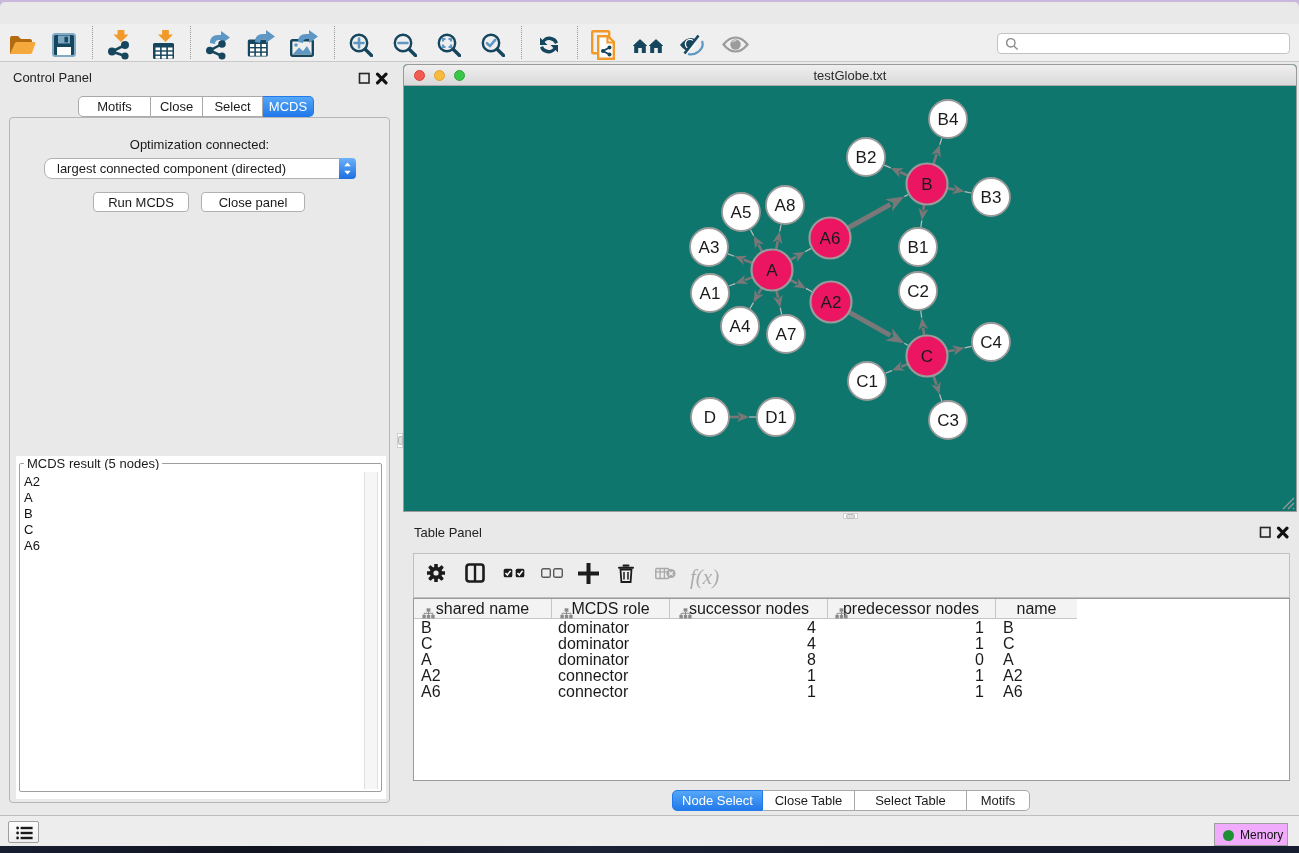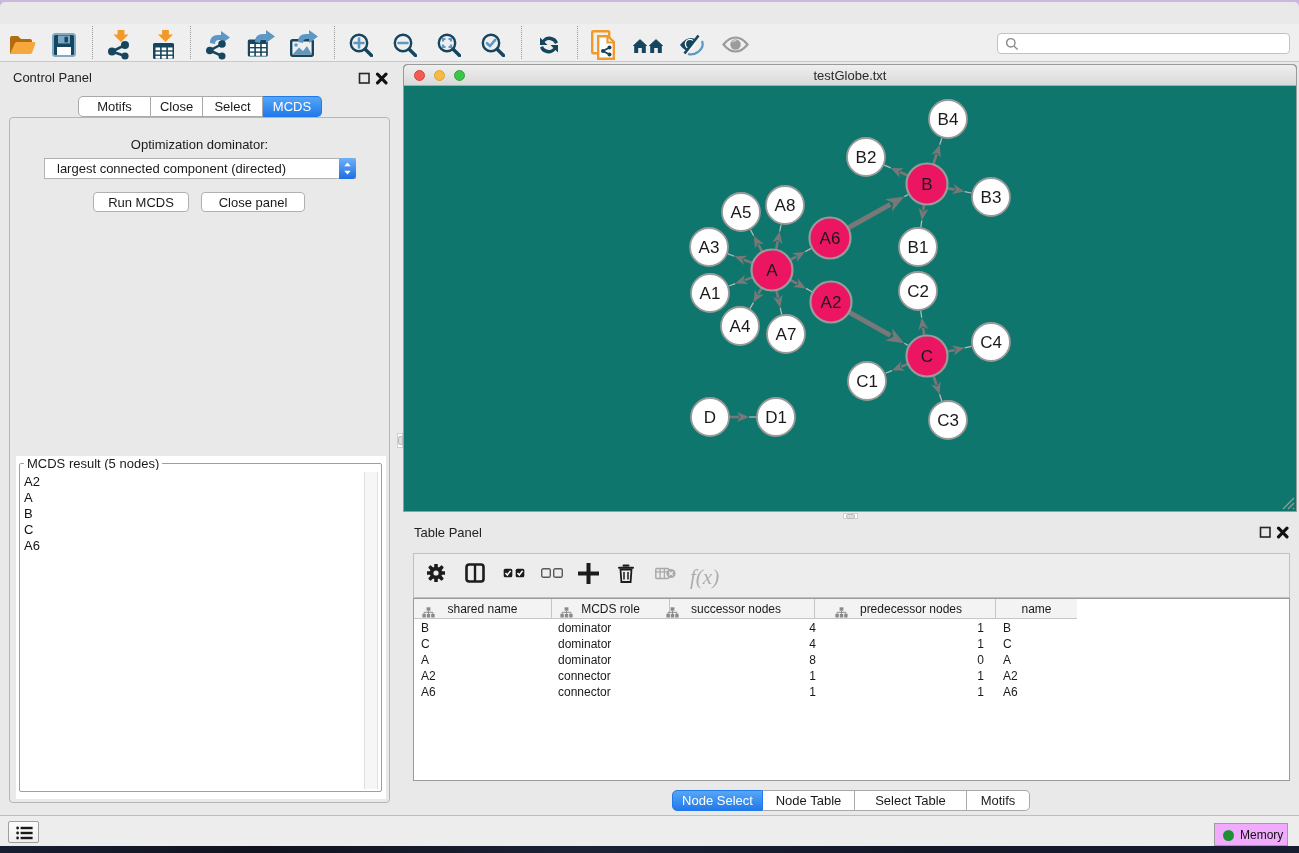--- a/index.html
+++ b/index.html
@@ -15,38 +15,38 @@
 
 #cp-title{position:absolute;left:13px;top:68px;font-size:13px;color:#222}
 .winbtns{position:absolute;top:69px}
 .tabs{position:absolute;height:21px;font-size:13px;color:#1a1a1a}
 .tab{position:absolute;top:0;height:21px;background:#fff;border:1px solid #a9a9a9;border-left:none;text-align:center;line-height:20px}
 .tab.first{border-left:1px solid #a9a9a9;border-radius:5px 0 0 5px}
 .tab.last{border-radius:0 5px 5px 0}
 .tab.sel{background:linear-gradient(#55a7f7,#2279ea);color:#fff;border-color:#2279ea}
 #cp-box{position:absolute;left:9px;top:115px;width:381px;height:686px;border:1px solid #b5b5b5;border-radius:4px;background:#e9e9e9}
 #opt-label{position:absolute;left:0;top:19px;width:100%;text-align:center;font-size:13px;color:#1a1a1a}
-#dropdown{position:absolute;left:34px;top:40px;width:312px;height:21px;background:#fff;border:1px solid #b2b2b2;border-radius:0;font-size:13px;color:#1a1a1a}
+#dropdown{position:absolute;left:34px;top:40px;width:312px;height:21px;background:#fff;border:1px solid #b2b2b2;border-radius:8px;font-size:13px;color:#1a1a1a}
 #dropdown span{position:absolute;left:12px;top:2px}
 #dd-btn{position:absolute;right:-1px;top:-1px;width:17px;height:21px;background:linear-gradient(#6db1f8,#1d6fe0);border-radius:0 4px 4px 0}
 .btn{position:absolute;top:74px;height:20px;background:#fff;border:1px solid #b0b0b0;border-radius:4px;font-size:13px;color:#1a1a1a;text-align:center;line-height:19px}
 #fs-white{position:absolute;left:6px;top:338px;width:370px;height:343px;background:#fff}
 #fieldset{position:absolute;left:9px;top:345px;width:363px;height:329px;border:1px solid #9f9f9f;border-radius:2px}
 #fs-legend{position:absolute;left:4px;top:-8px;background:#fff;padding:0 3px;font-size:13px;color:#1a1a1a}
 #fs-list{position:absolute;left:1px;top:6px;width:359px;height:321px;background:#fff;font-size:13px;color:#111;line-height:16px;padding:4px 0 0 3px}
 #fs-scroll{position:absolute;right:2px;top:2px;width:14px;height:317px;background:#f6f6f6;border-left:1px solid #e0e0e0;border-right:1px solid #e0e0e0}
 
 #win{position:absolute;left:403px;top:62px;width:894px;height:448px;background:#0f766e;border:1px solid #9a9a9a;border-radius:4px 4px 0 0}
 #win-tb{position:absolute;left:0;top:0;width:100%;height:21px;background:linear-gradient(#efefef,#d9d9d9);border-bottom:1px solid #aaa;border-radius:4px 4px 0 0}
 #win-title{position:absolute;top:3px;width:100%;text-align:center;font-size:13px;color:#2a2a2a}
 .wtl{position:absolute;top:5px;width:11px;height:11px;border-radius:50%}
 
 #tp-title{position:absolute;left:414px;top:523px;font-size:13px;color:#222}
 #tp-toolbar{position:absolute;left:413px;top:551px;width:877px;height:45px;background:#ededed;border:1px solid #c0c0c0}
-#tbl{position:absolute;left:413px;top:596px;width:877px;height:183px;background:#fff;border:1px solid #9a9a9a;font-size:12px;color:#1a1a1a}
+#tbl{position:absolute;left:413px;top:596px;width:877px;height:183px;background:#fff;border:1px solid #9a9a9a;font-size:16px;color:#1a1a1a}
 #tbl-head{position:absolute;left:0;top:0;width:663px;height:20px;background:#f3f3f3;border-bottom:1px solid #c6c6c6}
 .hcell{position:absolute;top:0;height:20px;border-right:1px solid #c6c6c6;text-align:center;line-height:20px}
 .trow{position:absolute;width:100%;height:16px}
 .tc{position:absolute;top:0;height:16px;line-height:16px}
 
 #statusbar{position:absolute;left:0;top:813px;width:1299px;height:31px;background:#ededed;border-top:1px solid #bdbdbd}
 #listbtn{position:absolute;left:8px;top:5px;width:31px;height:22px;background:linear-gradient(#fdfdfd,#eee);border:1px solid #9e9e9e;border-radius:2px}
 #membtn{position:absolute;left:1214px;top:7px;width:74px;height:23px;background:#f0abfc;border:1px solid #9e9e9e;font-size:12px;color:#111}
 #wall{position:absolute;left:0;top:846px;width:1299px;height:7px;background:linear-gradient(90deg,#171e31,#10131f 20%,#1b2236 45%,#121828 70%,#171d30)}
 </style></head>
@@ -188,24 +188,24 @@
 
 <div id="cp-title">Control Panel</div>
 <div class="winbtns" style="left:358px"><svg width="30" height="13" viewBox="0 0 30 13">
         <rect x="1.5" y="1.5" width="9.5" height="9.5" fill="none" stroke="#262626" stroke-width="1.6"></rect>
         <path d="M19.5 2.2 L28 10.8 M28 2.2 L19.5 10.8" stroke="#111" stroke-width="3.1" stroke-linecap="round"></path>
       </svg></div>
 <div class="tabs" style="left:78px;top:94px">
   <div class="tab first" style="left:0;width:73px">Motifs</div>
   <div class="tab" style="left:73px;width:52px">Close</div>
   <div class="tab" style="left:125px;width:60px">Select</div>
-  <div class="tab sel last" style="left:185px;width:59px">MCDS</div>
+  <div class="tab sel last" style="left:185px;width:51px">MCDS</div>
 </div>
 <div id="cp-box">
-  <div id="opt-label">Optimization dominator:</div>
+  <div id="opt-label">Optimization connected:</div>
   <div id="dropdown">
         <span>largest connected component (directed)</span>
         <div id="dd-btn"><svg width="17" height="21" viewBox="0 0 17 21">
             <path d="M5.2 8.2 L8.5 4.6 L11.8 8.2 Z" fill="#fff"></path>
             <path d="M5.2 12.8 L8.5 16.4 L11.8 12.8 Z" fill="#fff"></path>
           </svg></div>
       </div>
   <div class="btn" style="left:83px;width:96px">Run MCDS</div>
   <div class="btn" style="left:191px;width:104px">Close panel</div>
   <div id="fs-white"></div>
@@ -393,21 +393,21 @@
               <rect x="9.2" y="6.9" width="3.4" height="3.6" fill="#8a8a8a"></rect>
               <path d="M6.5 3.7 L6.5 6.9 M2.1 6.9 L2.1 5.3 L10.9 5.3 L10.9 6.9" stroke="#8a8a8a" fill="none"></path>
             </svg></span>shared name</div>
         <div class="hcell" style="left:138px;width:118px"><span style="position:absolute;left:8px;top:4px"><svg width="13" height="11" viewBox="0 0 13 11" style="vertical-align:-1px">
               <rect x="4.6" y="0.3" width="3.8" height="3.4" fill="#8a8a8a"></rect>
               <rect x="0.4" y="6.9" width="3.4" height="3.6" fill="#8a8a8a"></rect>
               <rect x="4.8" y="6.9" width="3.4" height="3.6" fill="#8a8a8a"></rect>
               <rect x="9.2" y="6.9" width="3.4" height="3.6" fill="#8a8a8a"></rect>
               <path d="M6.5 3.7 L6.5 6.9 M2.1 6.9 L2.1 5.3 L10.9 5.3 L10.9 6.9" stroke="#8a8a8a" fill="none"></path>
             </svg></span>MCDS role</div>
-        <div class="hcell" style="left:244px;width:157px"><span style="position:absolute;left:8px;top:4px"><svg width="13" height="11" viewBox="0 0 13 11" style="vertical-align:-1px">
+        <div class="hcell" style="left:257px;width:157px"><span style="position:absolute;left:8px;top:4px"><svg width="13" height="11" viewBox="0 0 13 11" style="vertical-align:-1px">
               <rect x="4.6" y="0.3" width="3.8" height="3.4" fill="#8a8a8a"></rect>
               <rect x="0.4" y="6.9" width="3.4" height="3.6" fill="#8a8a8a"></rect>
               <rect x="4.8" y="6.9" width="3.4" height="3.6" fill="#8a8a8a"></rect>
               <rect x="9.2" y="6.9" width="3.4" height="3.6" fill="#8a8a8a"></rect>
               <path d="M6.5 3.7 L6.5 6.9 M2.1 6.9 L2.1 5.3 L10.9 5.3 L10.9 6.9" stroke="#8a8a8a" fill="none"></path>
             </svg></span>successor nodes</div>
         <div class="hcell" style="left:413px;width:169px"><span style="position:absolute;left:8px;top:4px"><svg width="13" height="11" viewBox="0 0 13 11" style="vertical-align:-1px">
               <rect x="4.6" y="0.3" width="3.8" height="3.4" fill="#8a8a8a"></rect>
               <rect x="0.4" y="6.9" width="3.4" height="3.6" fill="#8a8a8a"></rect>
               <rect x="4.8" y="6.9" width="3.4" height="3.6" fill="#8a8a8a"></rect>
@@ -447,21 +447,21 @@
       <div class="trow" style="top:85px">
 <span class="tc" style="left:7px">A6</span>
         <span class="tc" style="left:144px">connector</span>
 <span class="tc" style="left:256px;width:146px;text-align:right">1</span>
 <span class="tc" style="left:413px;width:157px;text-align:right">1</span>
 <span class="tc" style="left:589px">A6</span>
       </div>
 </div>
 <div class="tabs" style="left:672px;top:788px">
   <div class="tab first sel" style="left:0;width:91px;border-radius:5px 0 0 5px">Node Select</div>
-  <div class="tab" style="left:91px;width:92px">Node Table</div>
+  <div class="tab" style="left:91px;width:92px">Close Table</div>
   <div class="tab" style="left:183px;width:112px">Select Table</div>
   <div class="tab last" style="left:295px;width:63px">Motifs</div>
 </div>
 <div style="position:absolute;left:397px;top:431px;width:6px;height:15px;background:#fff;border:1px solid #d0d0d0"></div>
 <div style="position:absolute;left:398px;top:434px;width:5px;height:9px;background:#ddd;border:1px solid #bbb;border-radius:2px"></div>
 <div style="position:absolute;left:843px;top:511px;width:15px;height:6px;background:#fff;border:1px solid #d0d0d0"></div>
 <div style="position:absolute;left:846px;top:512px;width:9px;height:5px;background:#ddd;border:1px solid #bbb;border-radius:2px"></div>
 <div id="statusbar">
   <div id="listbtn">
         <svg width="17" height="14" style="position:absolute;left:7px;top:4px" viewBox="0 0 17 14">

